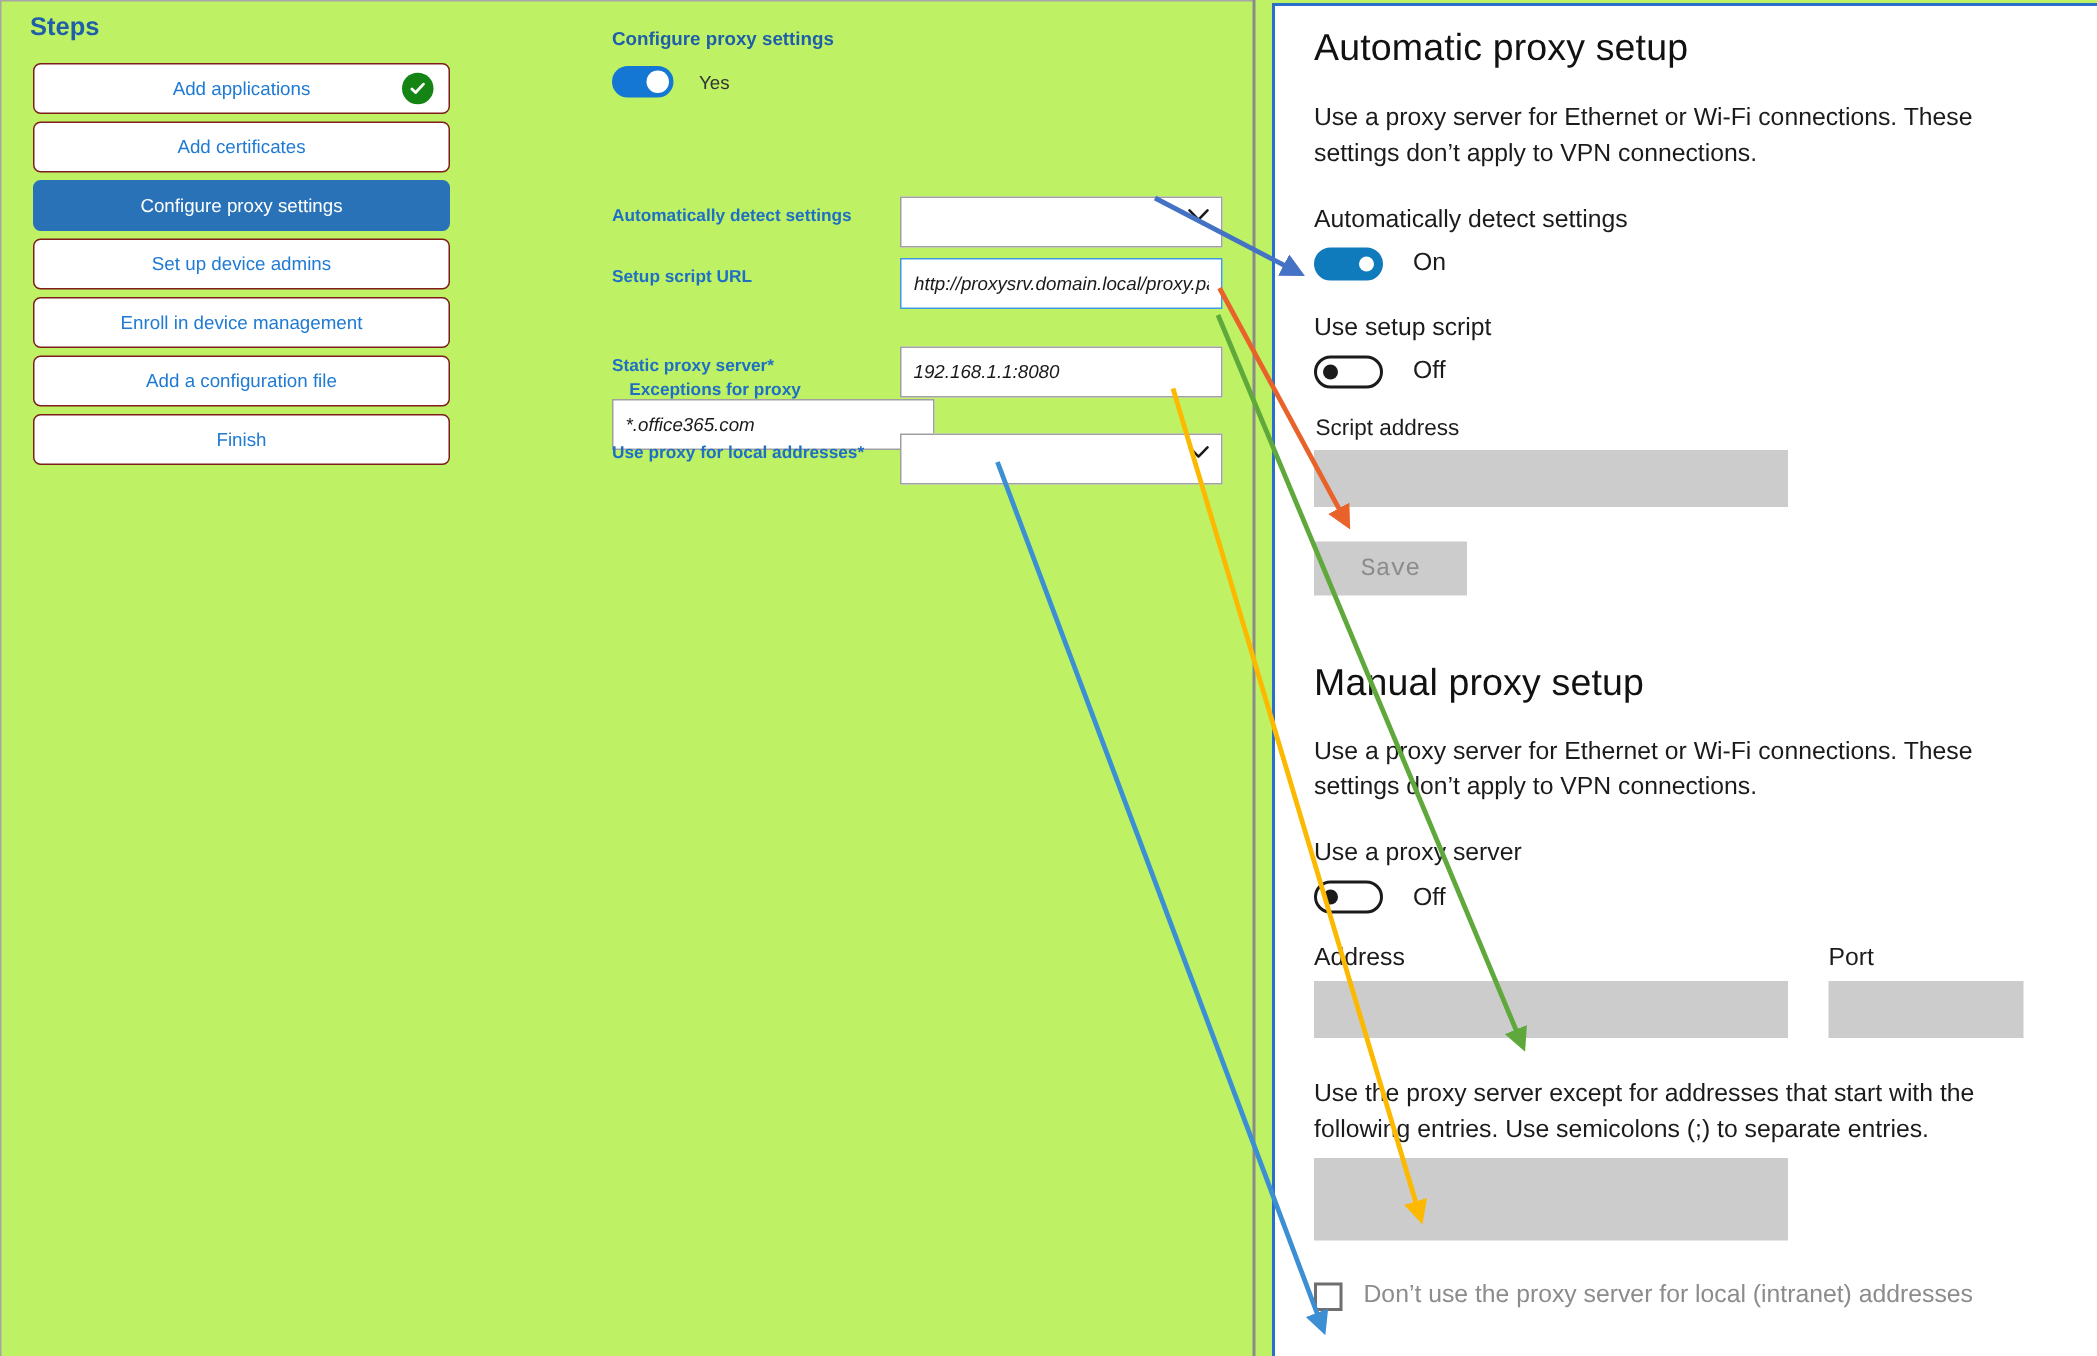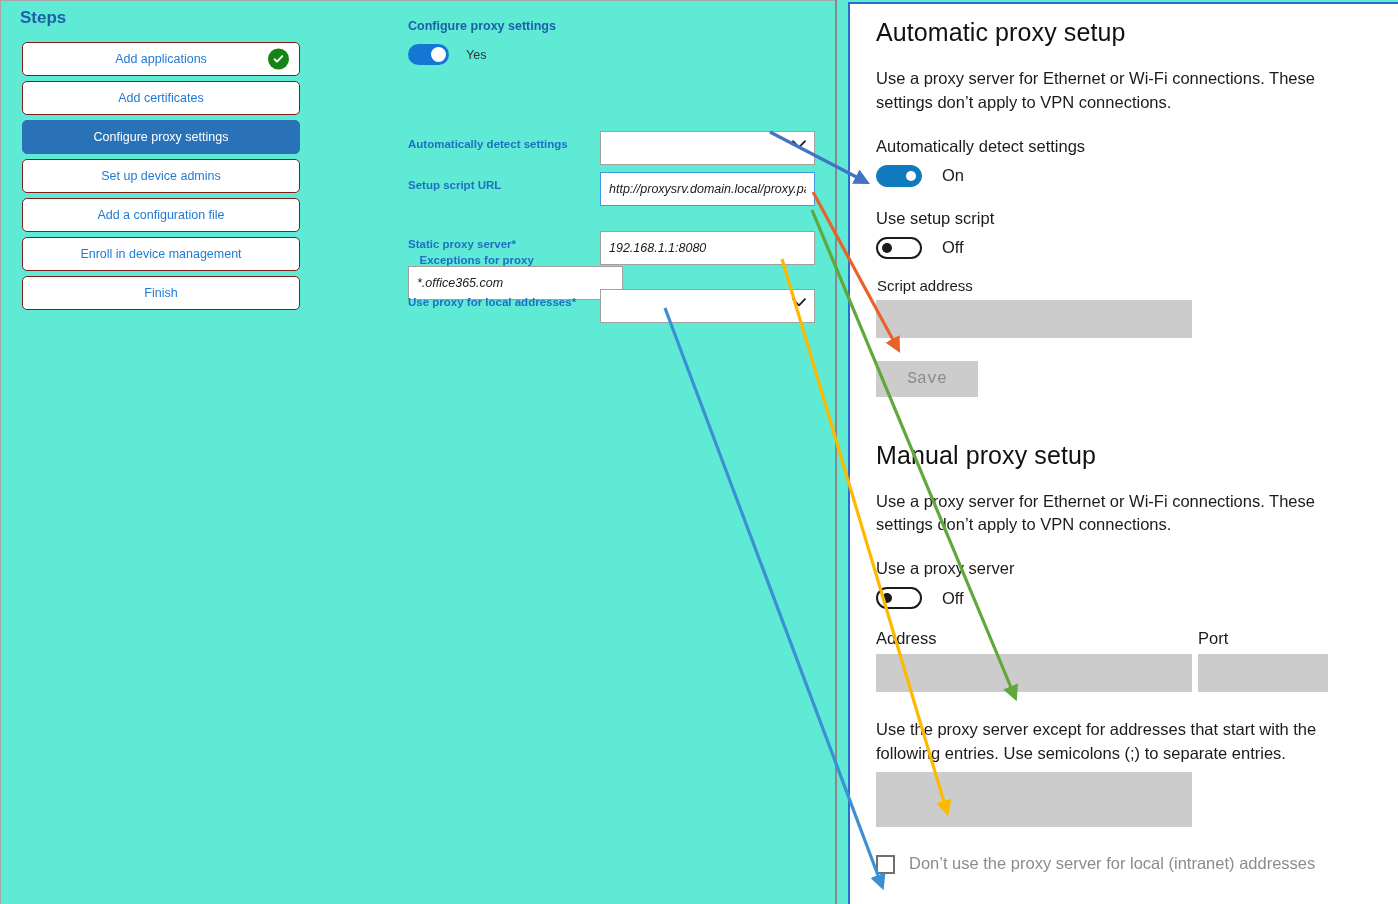--- a/index.html
+++ b/index.html
@@ -5,21 +5,21 @@
   html, body {
     margin: 0; padding: 0;
     background: #ffffff;
     font-family: "Liberation Sans", sans-serif;
   }
   #page {
     position: relative;
     width: 1398px;
     height: 904px;
     overflow: hidden;
-    background: #5eead4;
+    background: #bef264;
   }
 
   
   .frame-top {
     position: absolute; left: 0; top: 0; width: 836px; height: 1px;
     background: #a6a6a6;
   }
   .frame-left {
     position: absolute; left: 0; top: 0; width: 1px; height: 904px;
     background: #a6a6a6;
@@ -79,21 +79,21 @@
   }
   .gray-input.short { width: 130px; }
   .gray-input.tall { height: 55px; }
   .gray-btn {
     background: #cccccc; width: 102px; height: 36px; margin-top: 23px;
     display: flex; align-items: center; justify-content: center;
     font-size: 16.5px; color: #8c8c8c;
     border: none;
     font-family: Liberation Mono, monospace;
   }
-  .addr-port { display: flex; gap: 6px; }
+  .addr-port { display: flex; gap: 27px; }
   .addr-port .col-label { font-size: 16.5px; color: #1b1b1b; }
 
   .chk-row { display: flex; align-items: center; margin-top: 26px; }
   .chk-box {
     width: 19px; height: 19px; border: 2px solid #6f6f6f;
     background: #ffffff; box-sizing: border-box; flex: none; margin-top: 2px;
   }
   .chk-text { font-size: 16.5px; color: #8c8c8c; margin-left: 14px; }
 
   
@@ -201,25 +201,25 @@
 
       <div class="step active">
         <span class="step-label">Configure proxy settings</span>
       </div>
 
       <div class="step">
         <span class="step-label">Set up device admins</span>
       </div>
 
       <div class="step">
+        <span class="step-label">Enroll in device management</span>
+      </div>
+
+      <div class="step">
         <span class="step-label">Add a configuration file</span>
-      </div>
-
-      <div class="step">
-        <span class="step-label">Enroll in device management</span>
       </div>
 
       <div class="step">
         <span class="step-label">Finish</span>
       </div>
 
     </div>
   </div>
 
   <div class="mid">

